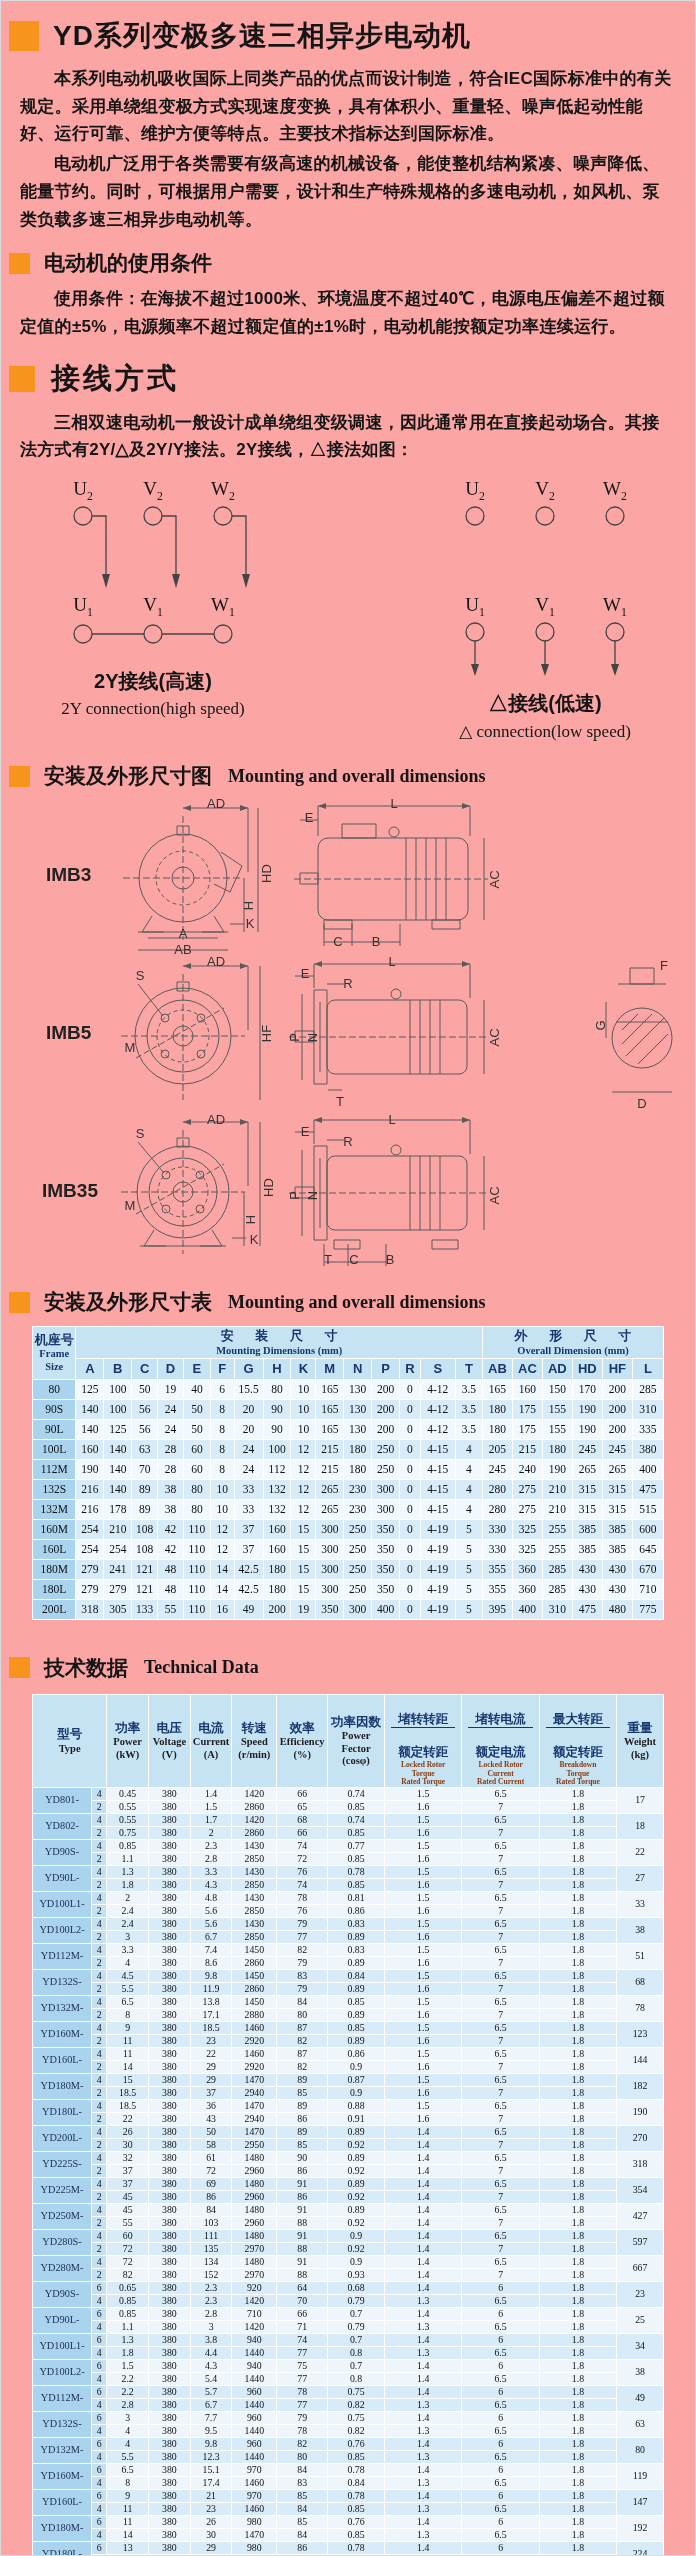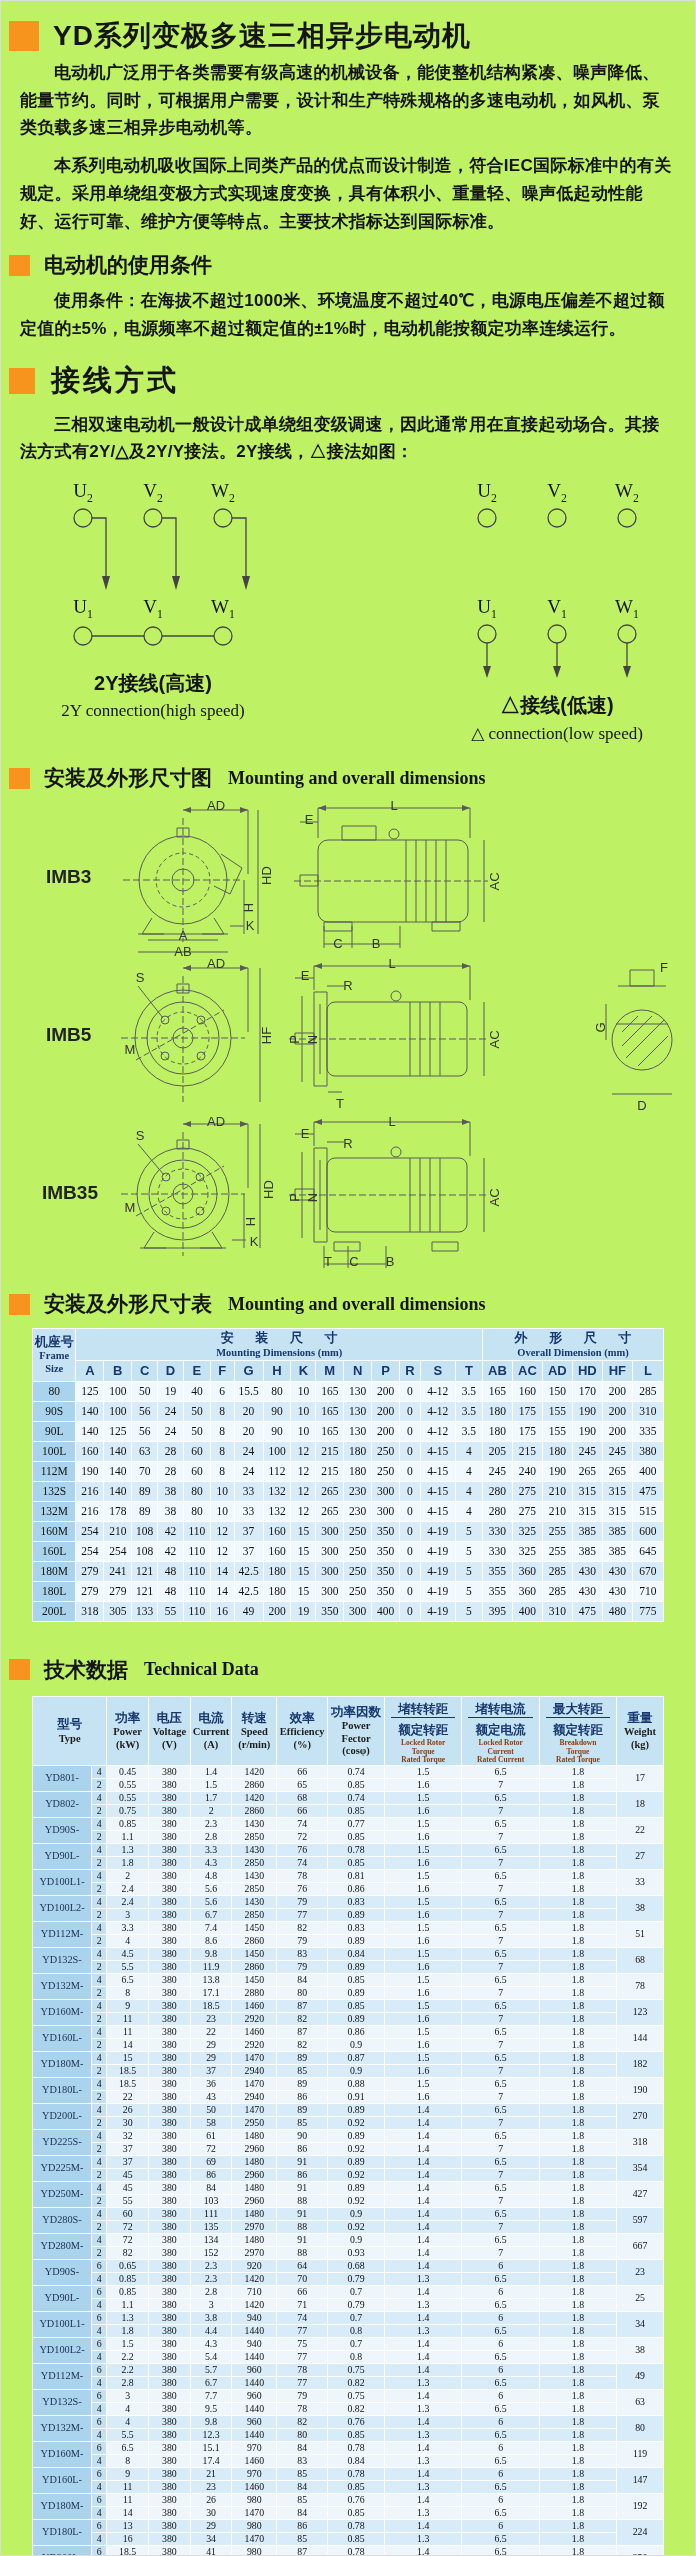--- a/index.html
+++ b/index.html
@@ -1,32 +1,32 @@
 <!DOCTYPE html>
 <html><head>
 <meta charset="utf-8">
 <style>
   html,body{margin:0;padding:0;background:#fff;}
-  .page{width:696px;height:2556px;box-sizing:border-box;background:#bef264;border:1px solid #dcdcdc;
+  .page{width:696px;height:2556px;box-sizing:border-box;background:#fca5a5;border:1px solid #dcdcdc;
         font-family:"Liberation Sans",sans-serif;color:#151515;overflow:hidden;position:relative;}
   
   .sec-row{display:flex;align-items:center;}
   .osq{background:#F7941D;display:inline-block;flex:0 0 auto;}
   .osq-lg{width:30px;height:30px;margin:0 14px 0 8px;}
   .osq-md{width:26px;height:26px;margin:0 16px 0 8px;}
   .osq-sm{width:21px;height:21px;margin:0 14px 0 8px;}
   .doc-title{font-size:28px;font-weight:900;margin:0;letter-spacing:1px;}
   .h-md{font-size:21px;font-weight:800;margin:0;}
   .h-lg{font-size:29px;font-weight:900;margin:0;letter-spacing:3px;}
   .h-en{font-size:18px;font-weight:bold;font-family:"Liberation Serif",serif;margin:0 0 0 16px;}
   .title-row{margin:16px 0 4px 0;}
   .para{width:656px;margin:10px auto 0 auto;font-size:17px;line-height:1.63;font-weight:700;
         text-indent:2em;letter-spacing:0.3px;}
   
-  .diagrams{display:flex;justify-content:space-between;padding:0 28px 0 42px;margin-top:14px;height:268px;}
+  .diagrams{display:flex;justify-content:space-between;padding:0 40px 0 42px;margin-top:14px;height:268px;}
   .wd{width:220px;position:relative;}
   .term-row{position:relative;height:24px;}
   .term{position:absolute;transform:translateX(-50%);font-size:19px;font-family:"Liberation Serif",serif;}
   .term sub{font-size:0.62em;}
   .wd svg{display:block;}
   .cap-zh{text-align:center;font-size:20px;font-weight:800;margin-top:10px;}
   .cap-en{text-align:center;font-size:17px;font-family:"Liberation Serif",serif;margin-top:4px;}
   
   .figures{margin-top:6px;}
   .figure-row{position:relative;width:660px;height:158px;margin:0 auto;}
@@ -38,21 +38,21 @@
   
   table{border-collapse:collapse;margin:0 auto;table-layout:fixed;}
   th,td{border:1px solid #fff;text-align:center;padding:0;overflow:hidden;}
   thead th{background:#c6e3f4;vertical-align:middle;}
   .th-zh{font-size:13px;font-weight:bold;color:#16366e;line-height:1.25;}
   .th-zh-lg{font-size:13px;font-weight:bold;color:#16366e;letter-spacing:9px;text-indent:9px;}
   .th-en{font-size:10.5px;font-weight:bold;color:#16366e;font-family:"Liberation Serif",serif;line-height:1.2;}
   .th-en-blk{color:#1d1d1d;}
   .th-en-sm{color:#8b3a0e;font-weight:bold;font-size:7.5px;line-height:1.15;white-space:pre-line;
             font-family:"Liberation Serif",serif;margin-top:1px;}
-  .frac-top{border-bottom:1px solid #16366e;margin:4px 6px;}
+  .frac-top{border-bottom:1px solid #16366e;margin:16px 6px;}
   
   .dim-table{width:632px;}
   .dim-table td{font-family:"Liberation Serif",serif;font-size:11.5px;height:19px;color:#111;}
   .dim-table .frame-cell{background:#aad4ee;}
   .dim-table tr.even td:not(.frame-cell){background:#f2f9fe;}
   .dim-table tr.odd td:not(.frame-cell){background:#d7ebf8;}
   .dim-letter{font-size:13px;font-weight:bold;color:#16366e;height:20px;}
   
   .tech-table{width:632px;}
   .tech-table td{font-family:"Liberation Serif",serif;font-size:9.8px;height:12px;line-height:1.05;color:#111;}
@@ -66,22 +66,22 @@
 </head>
 <body>
 
 <div class="page">
 
   <div class="sec-row title-row">
     <span class="osq osq-lg"></span>
     <h1 class="doc-title">YD系列变极多速三相异步电动机</h1>
   </div>
 
+  <p class="para">本系列电动机吸收国际上同类产品的优点而设计制造，符合IEC国际标准中的有关规定。采用单绕组变极方式实现速度变换，具有体积小、重量轻、噪声低起动性能好、运行可靠、维护方便等特点。主要技术指标达到国际标准。</p>
   <p class="para" style="margin-top:2px;">电动机广泛用于各类需要有级高速的机械设备，能使整机结构紧凑、噪声降低、能量节约。同时，可根据用户需要，设计和生产特殊规格的多速电动机，如风机、泵类负载多速三相异步电动机等。</p>
-  <p class="para">本系列电动机吸收国际上同类产品的优点而设计制造，符合IEC国际标准中的有关规定。采用单绕组变极方式实现速度变换，具有体积小、重量轻、噪声低起动性能好、运行可靠、维护方便等特点。主要技术指标达到国际标准。</p>
 
   <div class="sec-row" style="margin-top:16px;">
     <span class="osq osq-sm"></span>
     <h2 class="h-md">电动机的使用条件</h2>
   </div>
   <p class="para" style="margin-top:8px;">使用条件：在海拔不超过1000米、环境温度不超过40℃，电源电压偏差不超过额定值的±5%，电源频率不超过额定值的±1%时，电动机能按额定功率连续运行。</p>
 
   <div class="sec-row" style="margin-top:18px;">
     <span class="osq osq-md"></span>
     <h2 class="h-lg">接线方式</h2>

